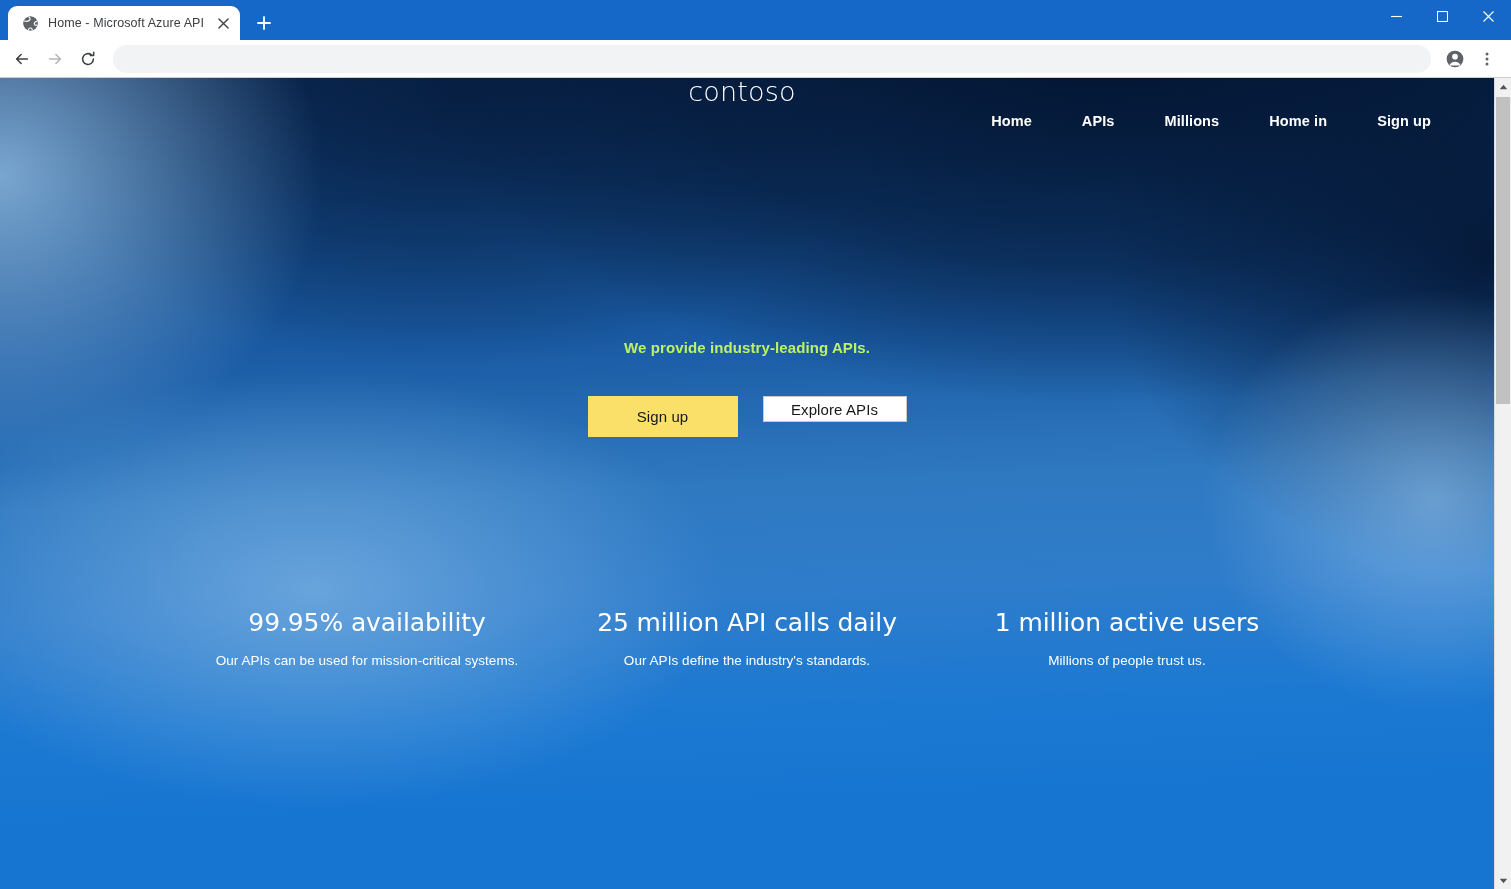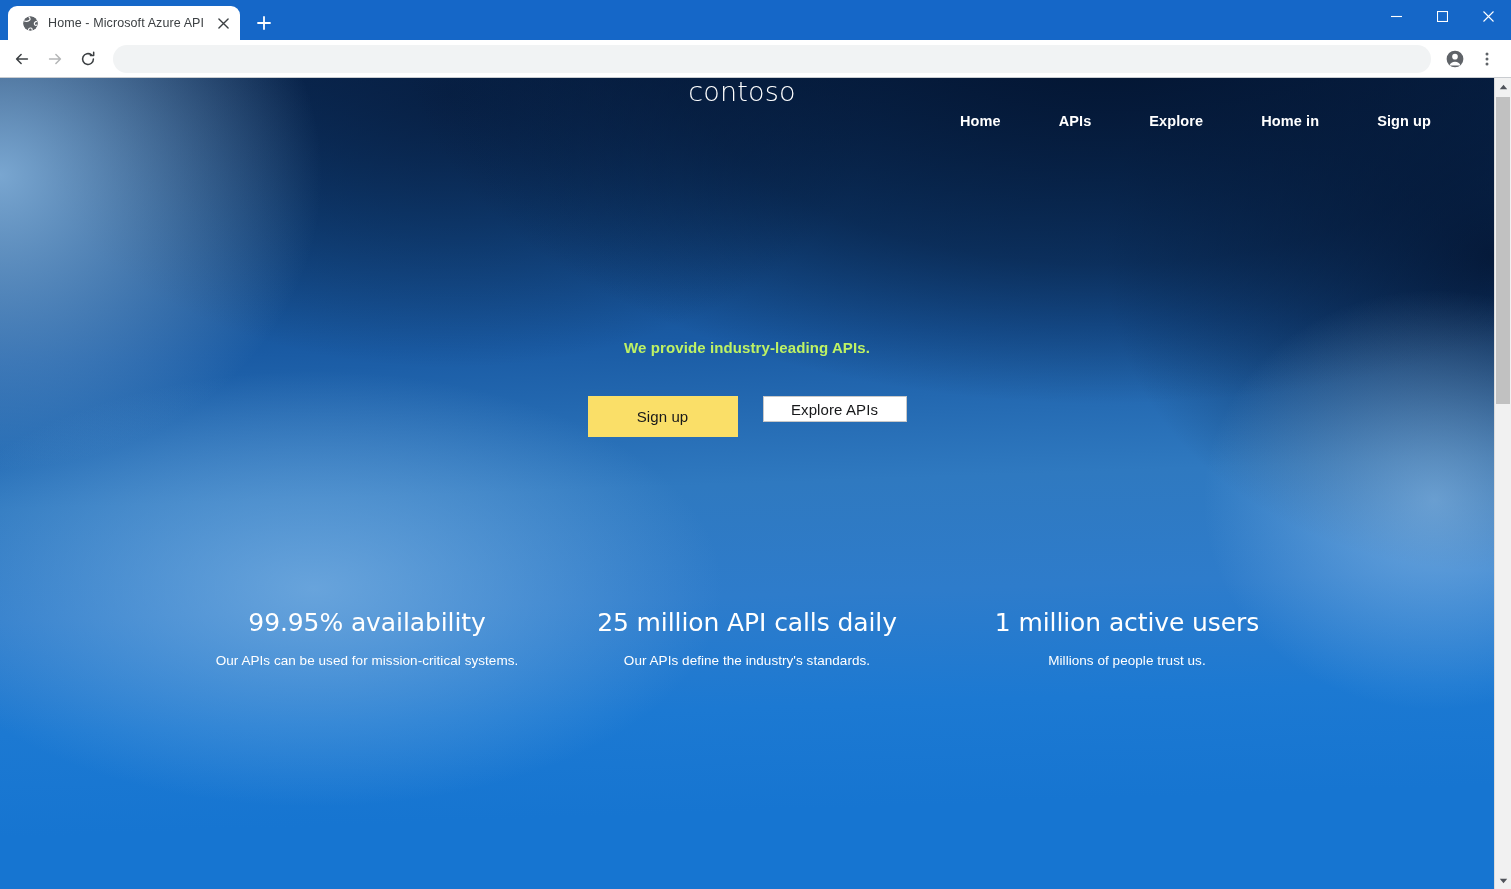--- a/index.html
+++ b/index.html
@@ -205,21 +205,21 @@
     line-height: 1;
     font-weight: 300;
     letter-spacing: 0.2px;
     font-family: "DejaVu Sans", sans-serif;
   }
 
   .main-nav {
     margin-left: auto;
     display: flex;
     align-items: center;
-    gap: 12px;
+    gap: 4px;
   }
 
   .nav-link {
     color: #ffffff;
     font-size: 14.5px;
     text-decoration: none;
     padding: 8px 23px;
     white-space: nowrap;
     letter-spacing: 0.1px;
     font-weight: bold;
@@ -437,21 +437,21 @@
   <div class="viewport">
 
     <div class="page">
       <div class="hero-bg"></div>
 
       <header class="site-header">
         <div class="logo">contoso</div>
         <nav class="main-nav">
           <a class="nav-link active" href="#">Home</a>
           <a class="nav-link" href="#">APIs</a>
-          <a class="nav-link" href="#">Explore</a>
+          <a class="nav-link" href="#">Millions</a>
           <a class="nav-link" href="#">Home in</a>
           <a class="nav-link" href="#">Sign up</a>
         </nav>
       </header>
 
       <section class="hero">
         <p class="hero-sub">We provide industry-leading APIs.</p>
         <div class="hero-actions">
           <button class="btn btn-primary">Sign up</button>
           <button class="btn btn-secondary">Explore APIs</button>

